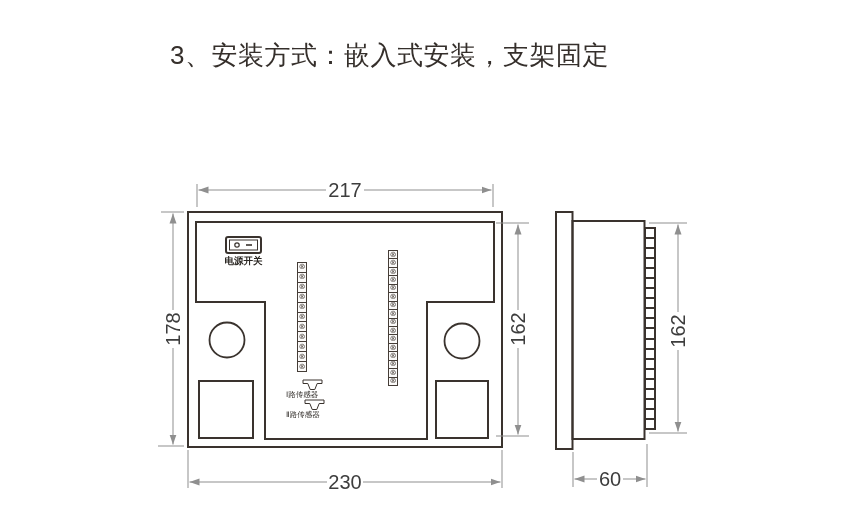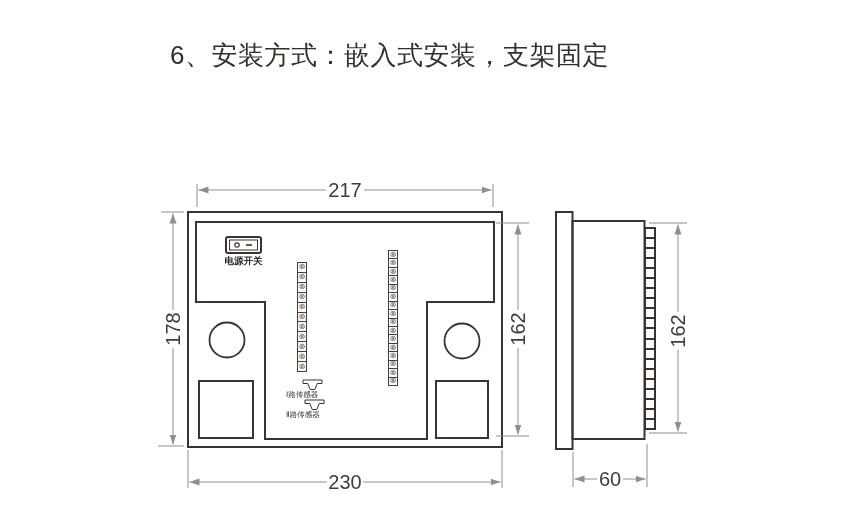--- a/index.html
+++ b/index.html
@@ -28,21 +28,21 @@
   .strip-side{left:644px;top:227px;width:12px;height:203px;}
   .strip-side .cell{border:2px solid #3a332e;margin-top:-2px;background:#ffffff;}
   .strip-side .cell:first-child{margin-top:0;}
 </style>
 </head>
 <body>
 
 <div class="canvas">
 
   <div class="specs">
-    <div class="spec-line">6、安装方式：嵌入式安装，支架固定</div>
+    <div class="spec-line">3、安装方式：嵌入式安装，支架固定</div>
   </div>
 
   <svg class="drawing" width="847" height="525" viewBox="0 0 847 525">
     <defs>
       <marker id="arr" viewBox="0 0 11 9" refX="10" refY="4.5" markerWidth="11" markerHeight="9" markerUnits="userSpaceOnUse" orient="auto">
         <path d="M0,1 L10,4.5 L0,8 Z" fill="#8f8f8f"></path>
       </marker>
     </defs>
 
     <g stroke="#3a332e" fill="none" stroke-width="2">

